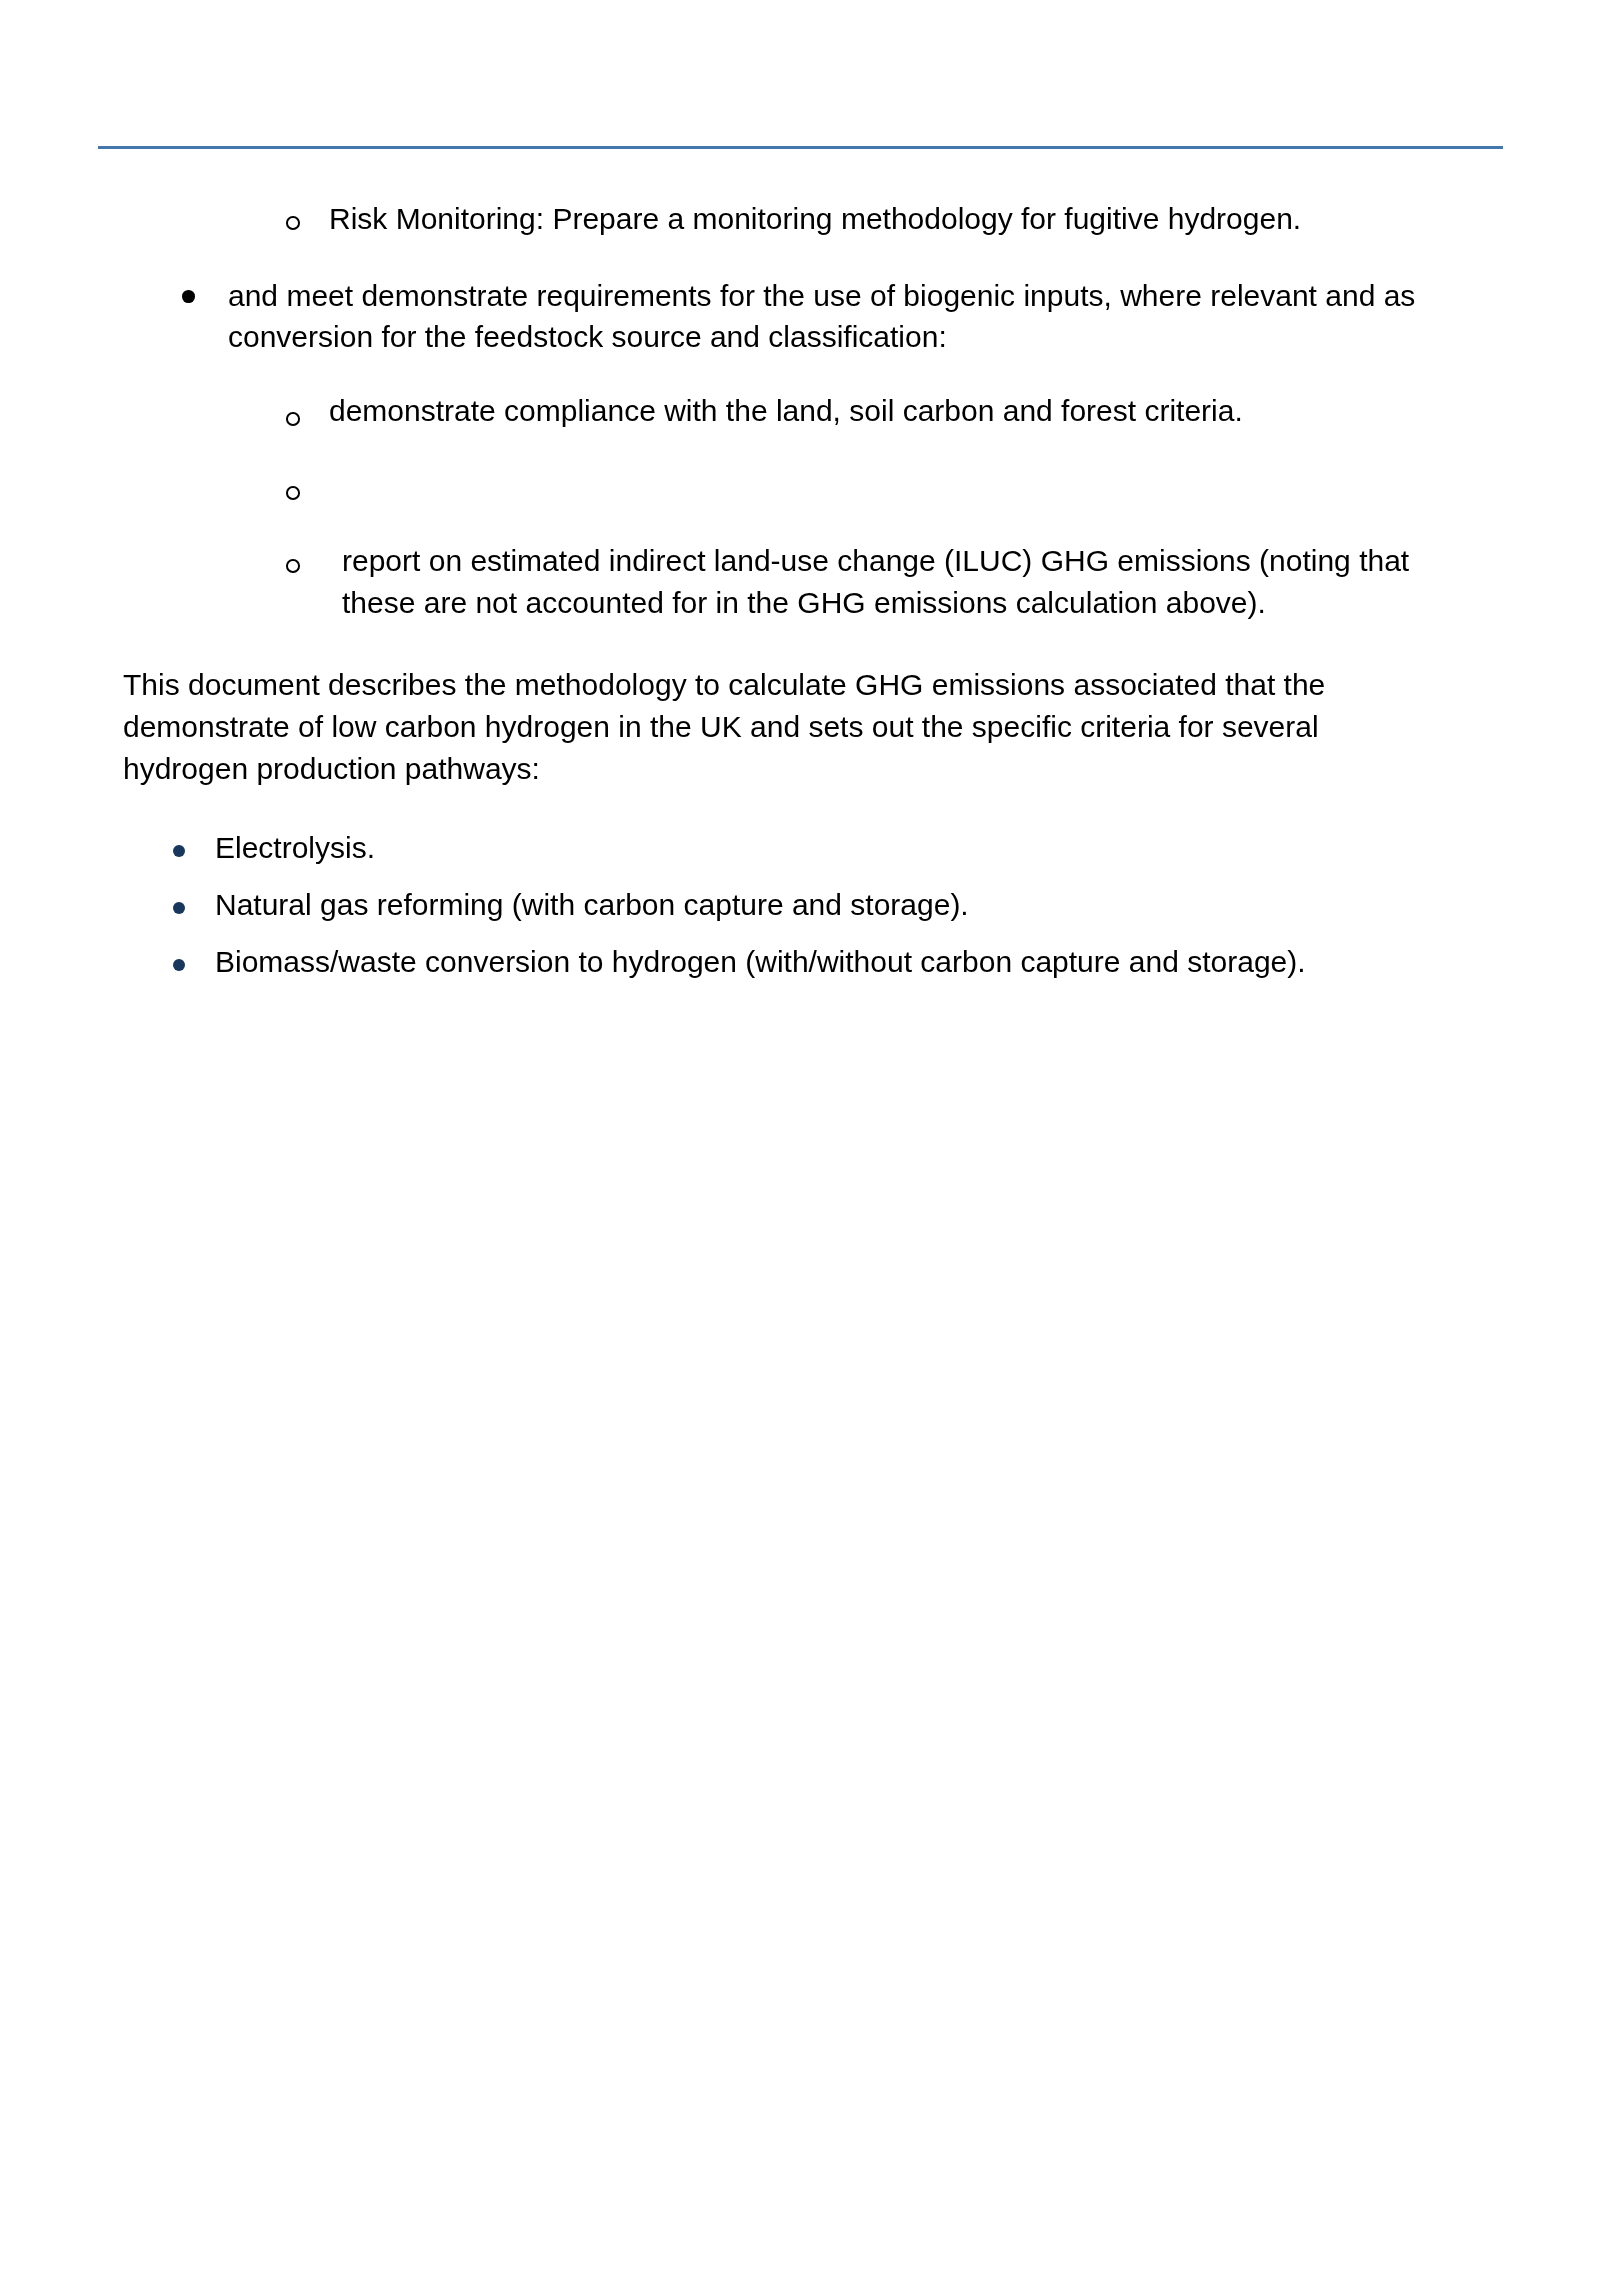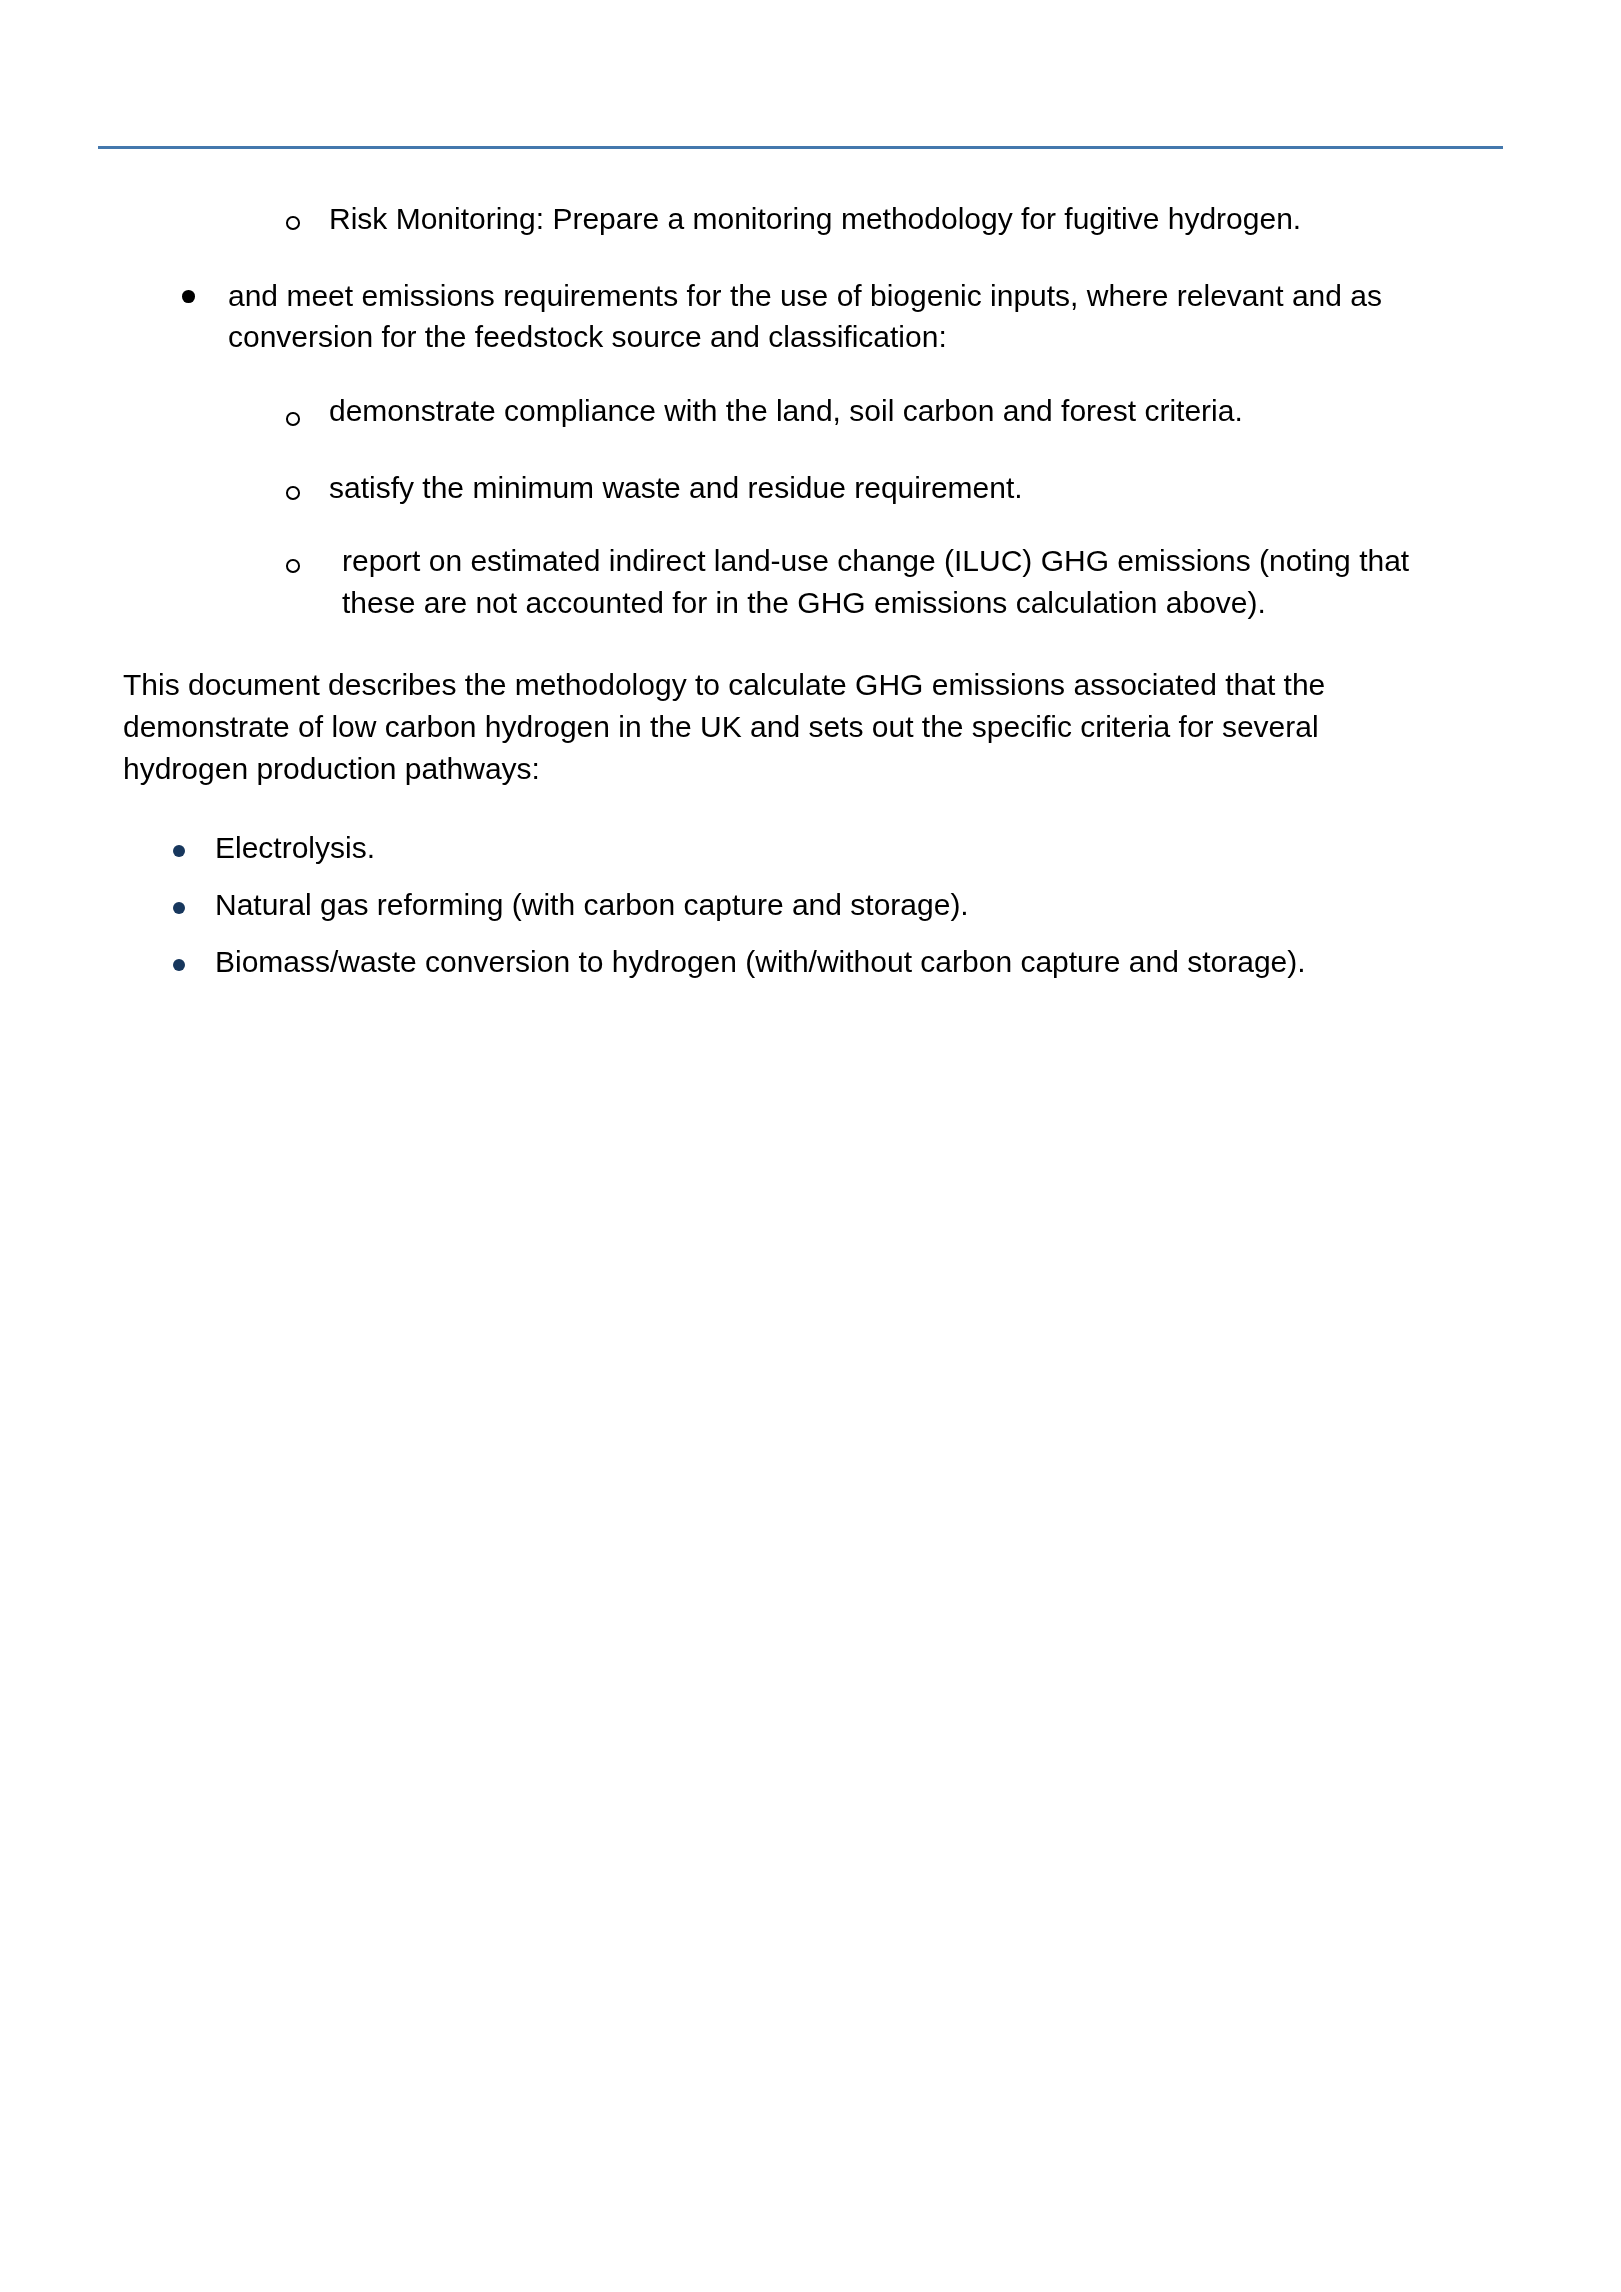--- a/index.html
+++ b/index.html
@@ -38,33 +38,30 @@
 
   <div class="header-rule"></div>
 
   <span class="bullet circle" style="left:286px;top:216px"></span>
   <div class="tb" style="left:329px;top:198px">
     <div class="line">Risk Monitoring: Prepare a monitoring methodology for fugitive hydrogen.</div>
   </div>
 
   <span class="bullet disc" style="left:182px;top:290px"></span>
   <div class="tb" style="left:228px;top:275px">
-    <div class="line">and meet emissions requirements for the use of biogenic inputs, where relevant and as</div>
+    <div class="line">and meet demonstrate requirements for the use of biogenic inputs, where relevant and as</div>
     <div class="line">conversion for the feedstock source and classification:</div>
   </div>
 
   <span class="bullet circle" style="left:286px;top:412px"></span>
   <div class="tb" style="left:329px;top:390px">
     <div class="line">demonstrate compliance with the land, soil carbon and forest criteria.</div>
   </div>
 
   <span class="bullet circle" style="left:286px;top:486px"></span>
-  <div class="tb" style="left:329px;top:467px">
-    <div class="line">satisfy the minimum waste and residue requirement.</div>
-  </div>
 
   <span class="bullet circle" style="left:286px;top:559px"></span>
   <div class="tb lh43" style="left:342px;top:540px">
     <div class="line">report on estimated indirect land-use change (ILUC) GHG emissions (noting that</div>
     <div class="line">these are not accounted for in the GHG emissions calculation above).</div>
   </div>
 
   <div class="tb lh43" style="left:123px;top:664px">
     <div class="line">This document describes the methodology to calculate GHG emissions associated that the</div>
     <div class="line">demonstrate of low carbon hydrogen in the UK and sets out the specific criteria for several</div>

